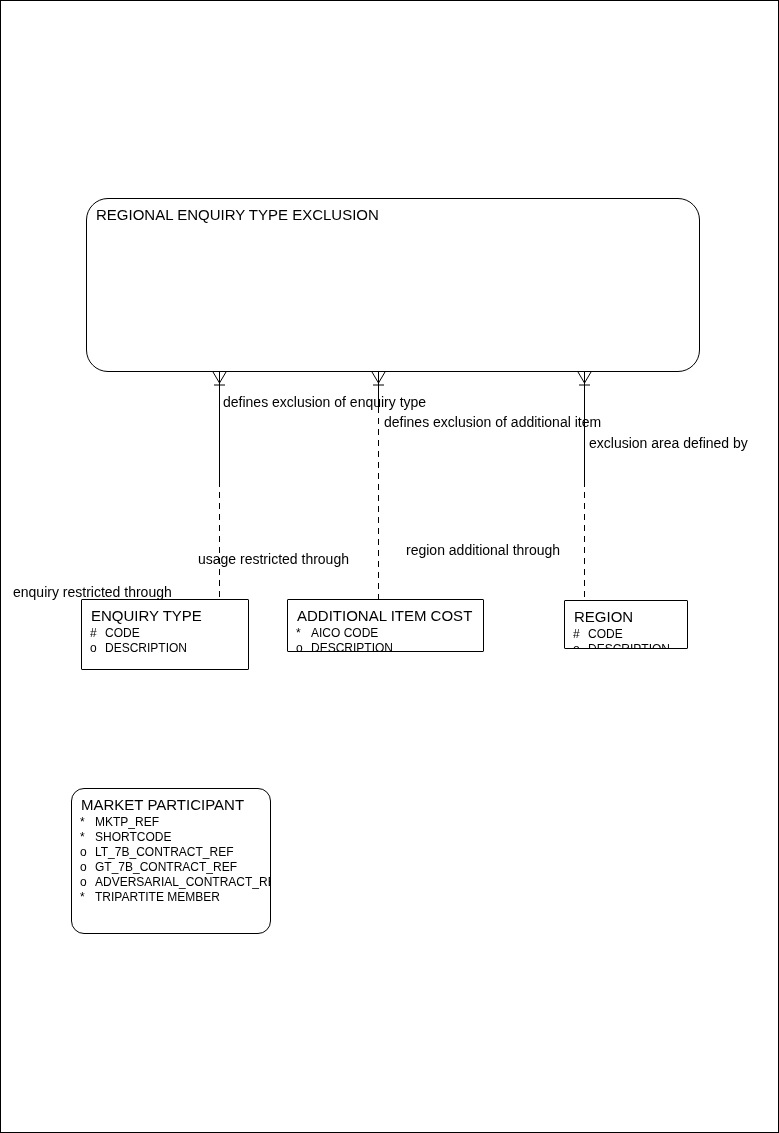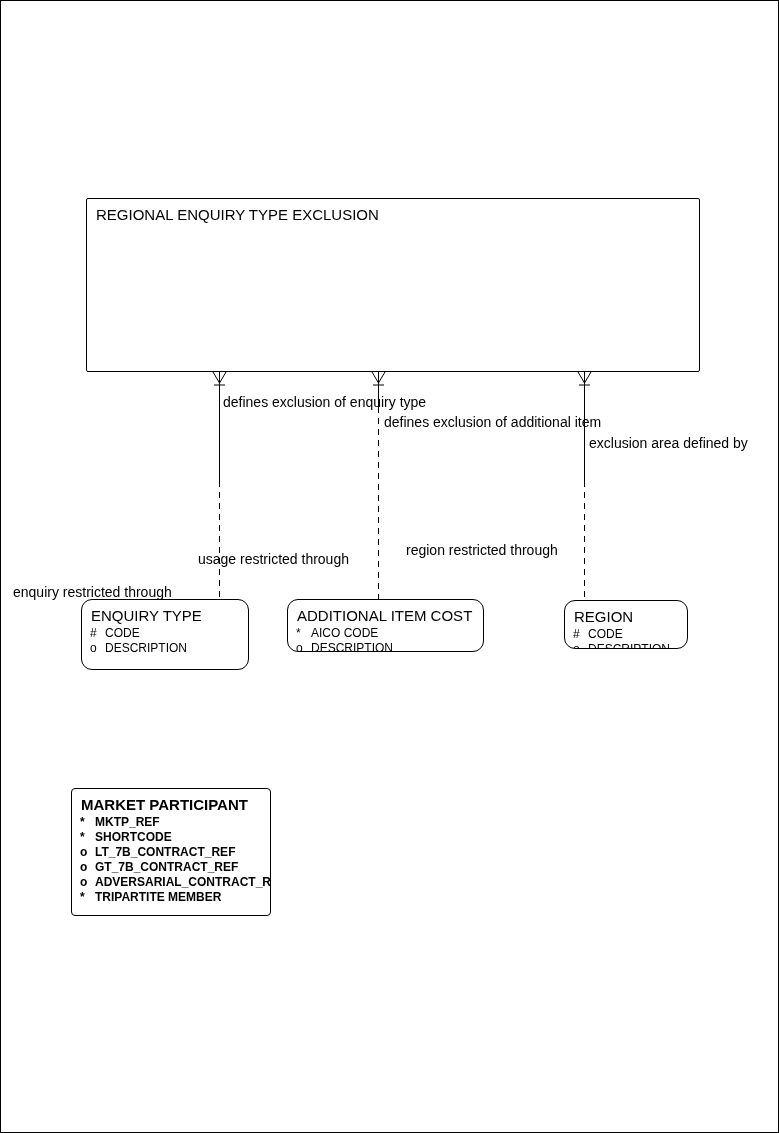--- a/index.html
+++ b/index.html
@@ -10,21 +10,21 @@
     border:1px solid #000;
     background:#fff;
     font-family:"Liberation Sans", sans-serif;
     color:#000;
     overflow:hidden;
   }
   .entity {
     position:absolute;
     box-sizing:border-box;
     border:1px solid #000;
-    border-radius:11px;
+    border-radius:1px;
     background:#fff;
     overflow:hidden;
   }
   .entity .title {
     font-size:15px;
     line-height:18px;
     padding:7px 4px 0 9px;
     white-space:nowrap;
   }
   .attrs { padding:1px 0 0 8px; }
@@ -80,29 +80,29 @@
       <line x1="583.5" y1="371" x2="583.5" y2="480"></line>
       <line x1="583.5" y1="480" x2="583.5" y2="599" stroke-dasharray="6 5"></line>
       <g shape-rendering="auto">
         <line x1="577" y1="371" x2="583.5" y2="382"></line>
         <line x1="590" y1="371" x2="583.5" y2="382"></line>
         <line x1="578" y1="384" x2="589" y2="384"></line>
       </g>
     </g>
   </svg>
 
-  <div class="entity" style="left:85px; top:197px; width:614px; height:174px; border-radius:2px;">
+  <div class="entity" style="left:85px; top:197px; width:614px; height:174px; border-radius:22px;">
     <div class="title">REGIONAL ENQUIRY TYPE EXCLUSION</div>
   </div>
 
   <div class="rel-label" style="left:222px; top:393px;text-align:right;">defines exclusion of enquiry type</div>
   <div class="rel-label" style="left:383px; top:413px;">defines exclusion of additional item</div>
   <div class="rel-label" style="left:588px; top:434px;">exclusion area defined by</div>
   <div class="rel-label" style="left:197px; top:550px;text-align:center;">usage restricted through</div>
-  <div class="rel-label" style="left:405px; top:541px;">region restricted through</div>
+  <div class="rel-label" style="left:405px; top:541px;">region additional through</div>
   <div class="rel-label" style="left:12px; top:583px;">enquiry restricted through</div>
 
   <div class="entity" style="left:80px; top:598px; width:168px; height:71px;">
     <div class="title">ENQUIRY TYPE</div>
     <div class="attrs">
       <div class="attr">
         <span class="prefix">#</span>
         <span>CODE</span>
       </div>
       <div class="attr">
@@ -133,21 +133,21 @@
         <span class="prefix">#</span>
         <span>CODE</span>
       </div>
       <div class="attr">
         <span class="prefix">o</span>
         <span>DESCRIPTION</span>
       </div>
     </div>
   </div>
 
-  <div class="entity" style="left:70px; top:787px; width:200px; height:128px; border-radius:4px;font-weight:bold;">
+  <div class="entity" style="left:70px; top:787px; width:200px; height:146px; border-radius:13px;">
     <div class="title">MARKET PARTICIPANT</div>
     <div class="attrs">
       <div class="attr">
         <span class="prefix">*</span>
         <span>MKTP_REF</span>
       </div>
       <div class="attr">
         <span class="prefix">*</span>
         <span>SHORTCODE</span>
       </div>

